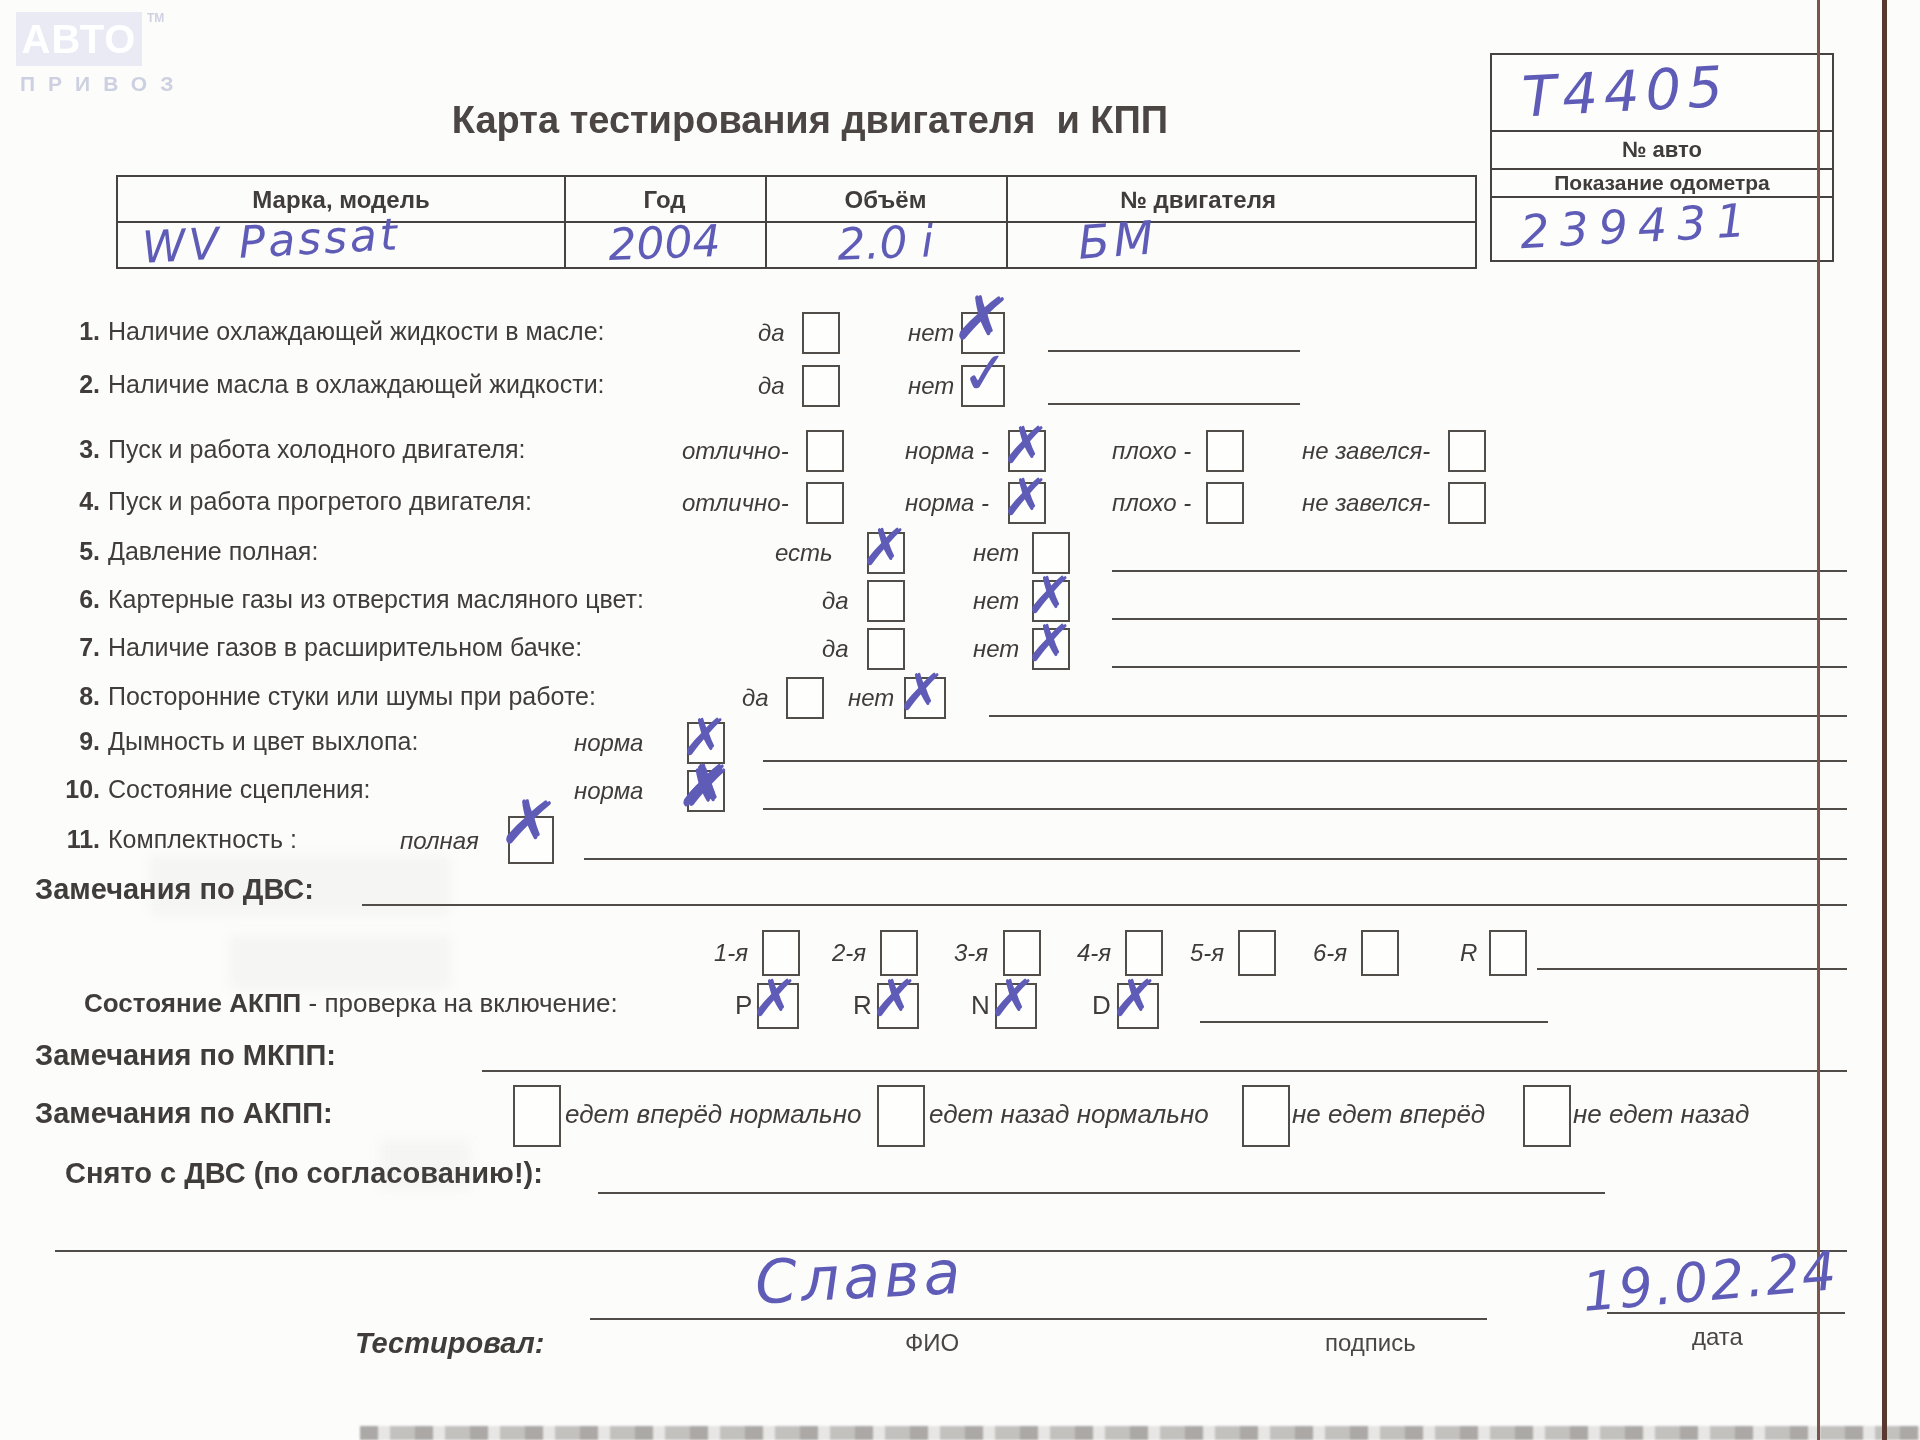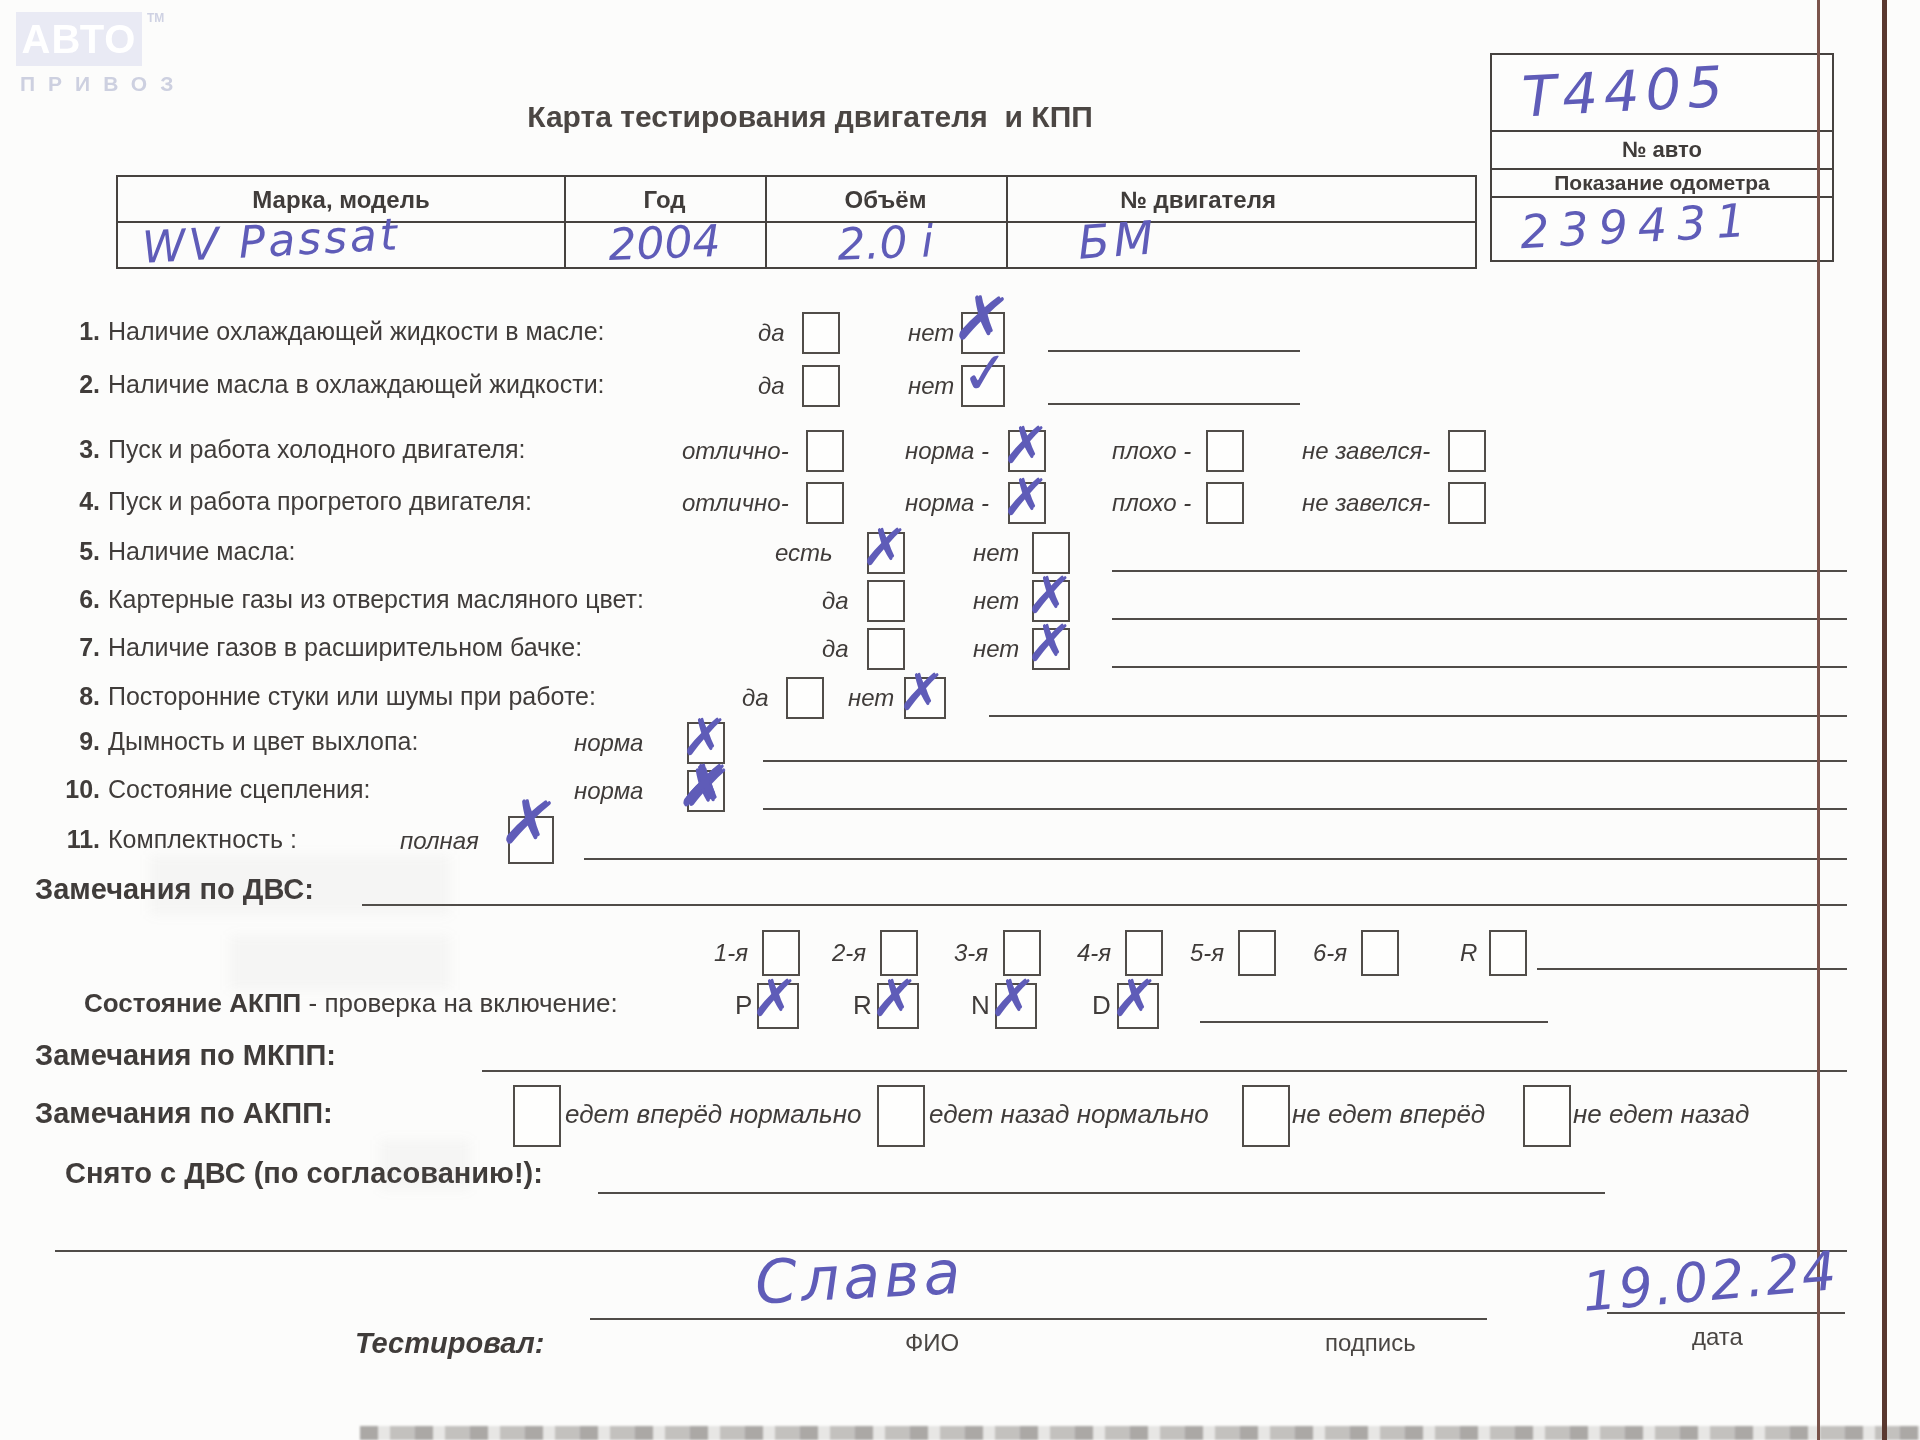--- a/index.html
+++ b/index.html
@@ -37,21 +37,21 @@
 <body>
 
 <div class="page">
 
   <div class="abs" style="left:16px;top:12px;width:126px;height:54px;background:#e9eaf4;text-align:center;">
     <span style="font-weight:bold;font-size:40px;color:#ffffff;letter-spacing:1px;line-height:54px;">АВТО</span>
   </div>
   <span class="abs" style="left:147px;top:12px;font-size:12px;font-weight:bold;color:#cfd2e3;">ТМ</span>
   <span class="abs" style="left:20px;top:72px;font-size:21px;font-weight:bold;letter-spacing:13px;color:#cdd0e0;">ПРИВОЗ</span>
 
-  <div class="abs title" style="left:400px;top:100px;width:820px;text-align:center;font-size:30px;font-weight:bold;color:#4b4643;">Карта тестирования двигателя  и КПП</div>
+  <div class="abs title" style="left:400px;top:100px;width:820px;text-align:center;font-size:38px;font-weight:bold;color:#4b4643;">Карта тестирования двигателя  и КПП</div>
 
   <div class="rb">
     <div class="rb-hsep" style="top:75px"></div>
     <div class="rb-hsep" style="top:113px"></div>
     <div class="rb-hsep" style="top:141px"></div>
     <span class="abs hw" style="left:30px;top:6px;font-size:56px;letter-spacing:6px;transform:rotate(-3deg);">Т4405</span>
     <div class="rb-lab" style="top:82px">№ авто</div>
     <div class="rb-lab" style="top:116px;font-size:21px;">Показание одометра</div>
     <span class="abs hw" style="left:28px;top:146px;font-size:46px;letter-spacing:10px;transform:rotate(-3deg);">239431</span>
   </div>
@@ -103,21 +103,21 @@
   <span class="abs opt" style="left:682px;top:490px">отлично-</span>
   <div class="cb" style="left:806px;top:482px"></div>
   <span class="abs opt" style="left:905px;top:490px">норма -</span>
   <div class="cb mk-x" style="left:1008px;top:482px"></div>
   <span class="abs opt" style="left:1112px;top:490px">плохо -</span>
   <div class="cb" style="left:1206px;top:482px"></div>
   <span class="abs opt" style="left:1302px;top:490px">не завелся-</span>
   <div class="cb" style="left:1448px;top:482px"></div>
 
   <span class="abs num" style="left:62px;top:538px;width:38px;text-align:right">5.</span>
-  <span class="abs itemlbl" style="left:108px;top:538px">Наличие масла:</span>
+  <span class="abs itemlbl" style="left:108px;top:538px">Давление полная:</span>
   <span class="abs opt" style="left:775px;top:540px">есть</span>
   <div class="cb mk-x" style="left:867px;top:532px"></div>
   <span class="abs opt" style="left:973px;top:540px">нет</span>
   <div class="cb" style="left:1032px;top:532px"></div>
   <div class="line" style="left:1112px;top:570px;width:735px"></div>
 
   <span class="abs num" style="left:62px;top:586px;width:38px;text-align:right">6.</span>
   <span class="abs itemlbl" style="left:108px;top:586px">Картерные газы из отверстия масляного цвет:</span>
   <span class="abs opt" style="left:822px;top:588px">да</span>
   <div class="cb" style="left:867px;top:580px"></div>

